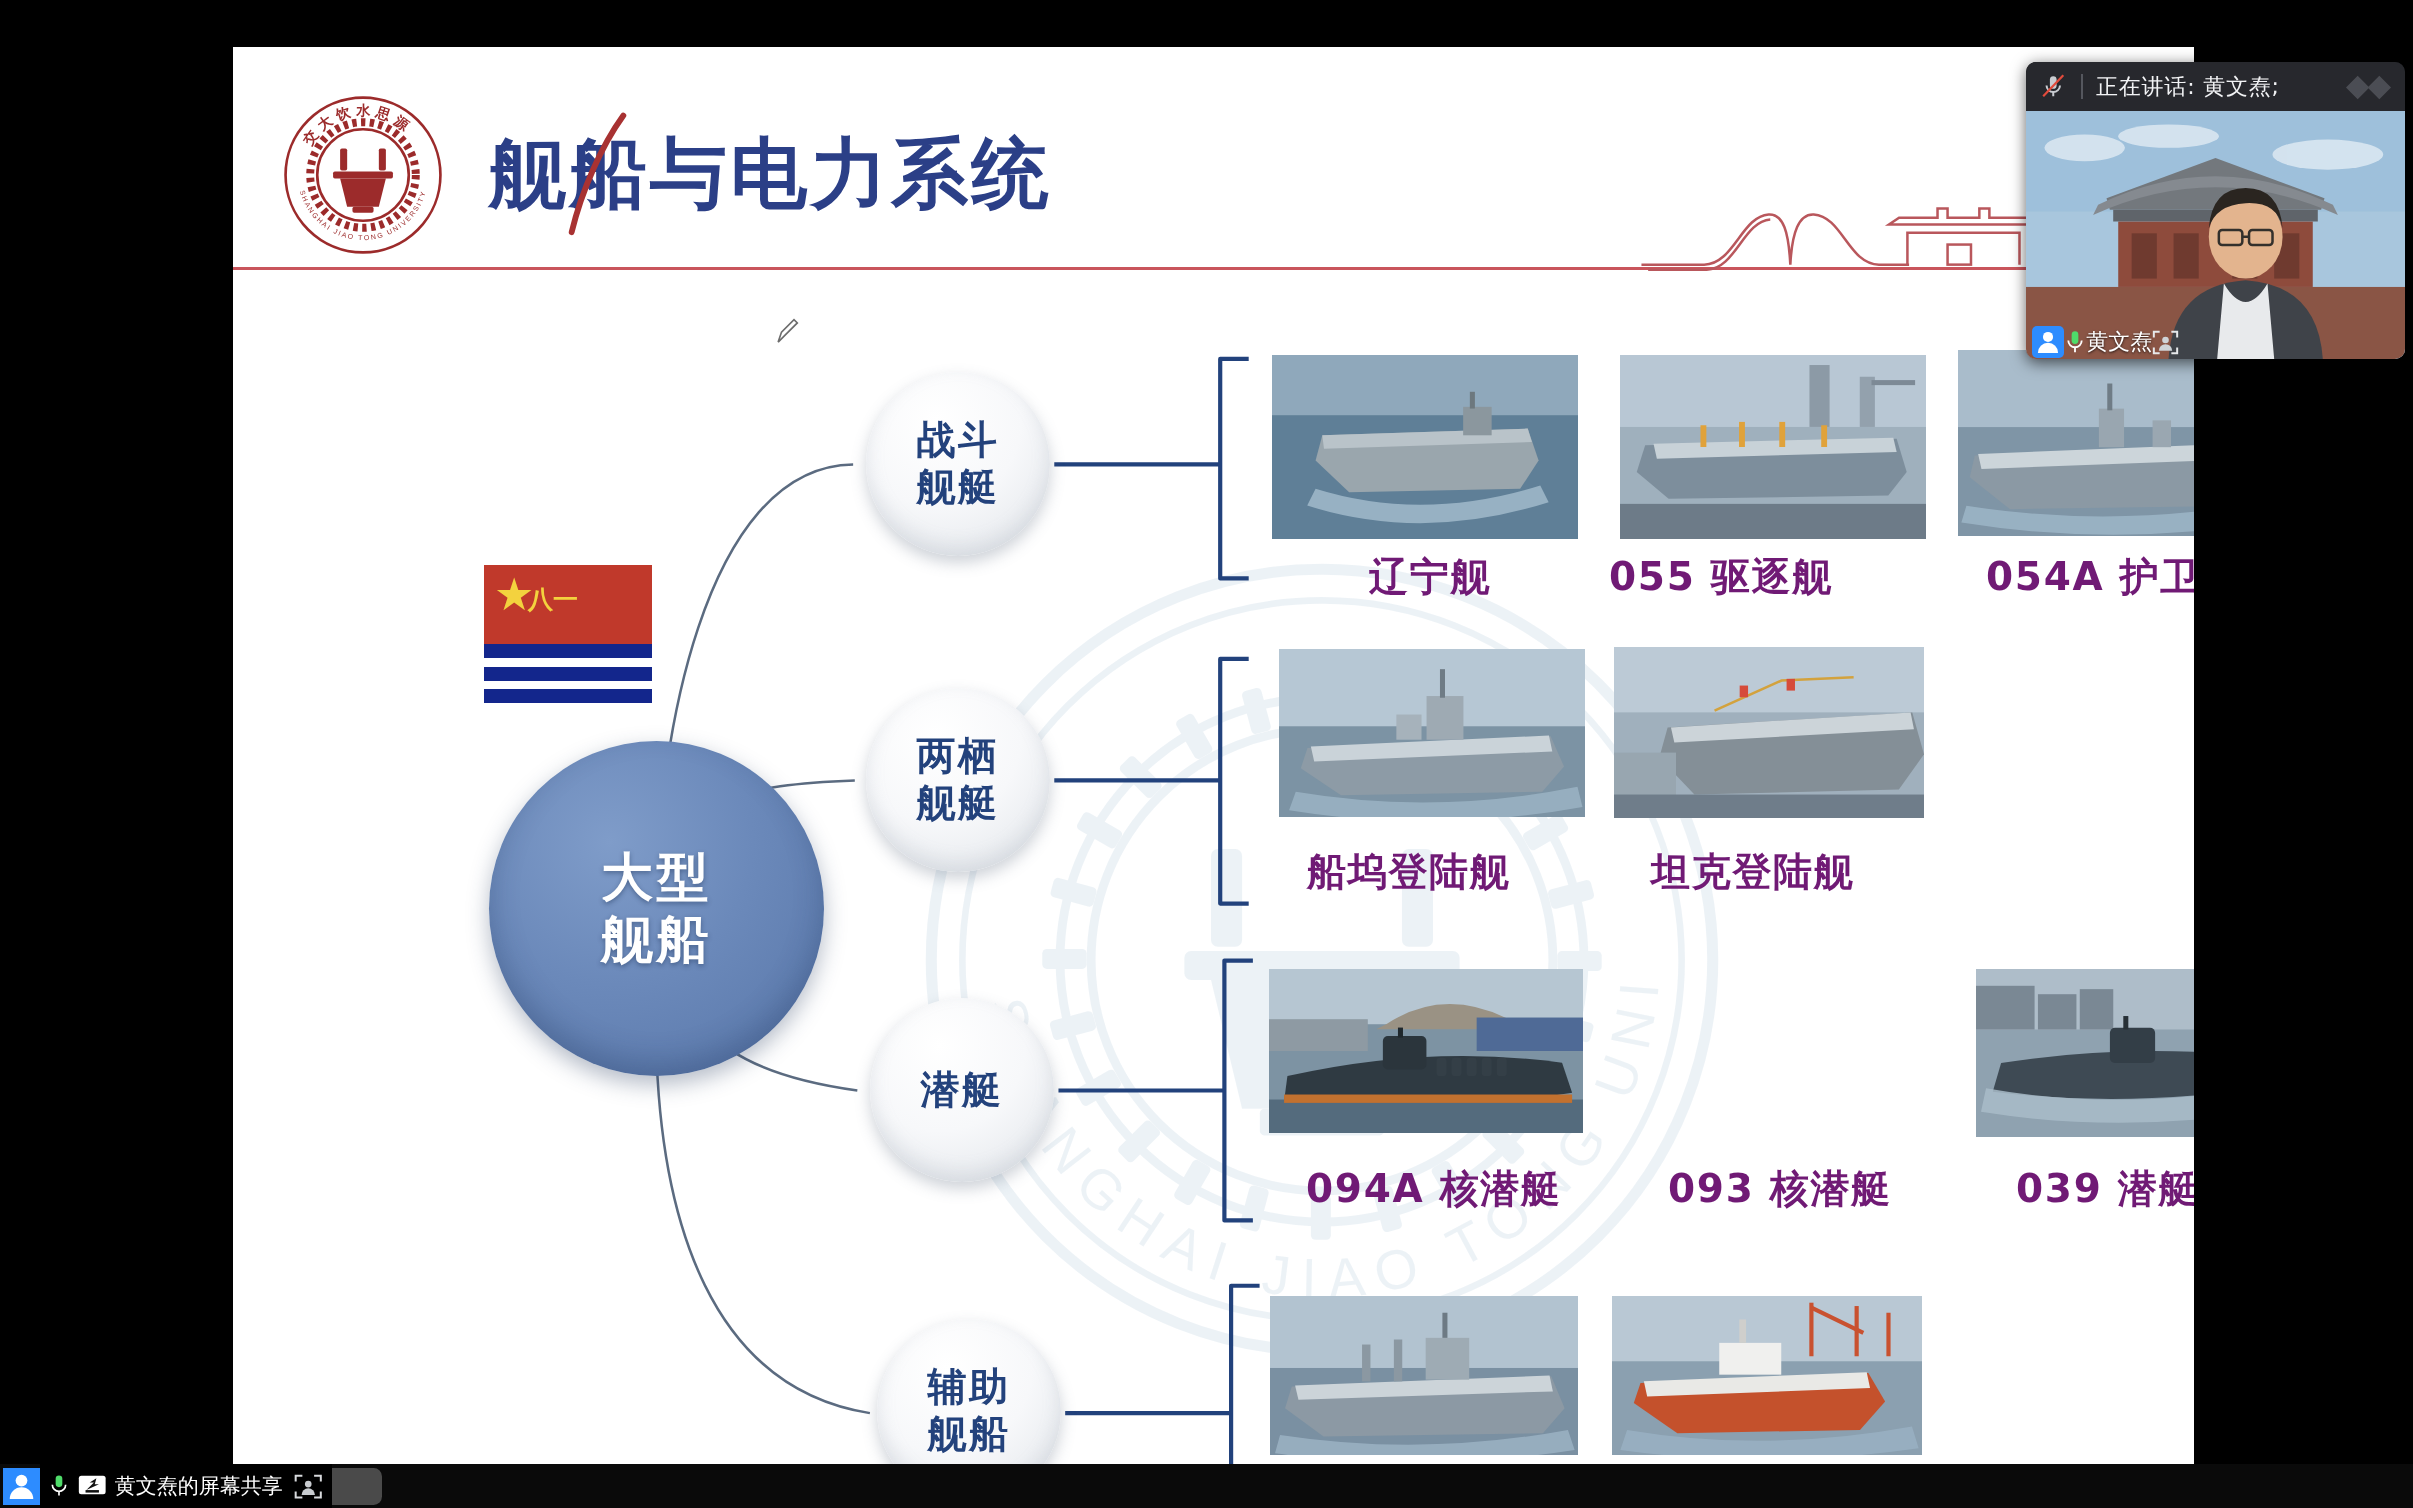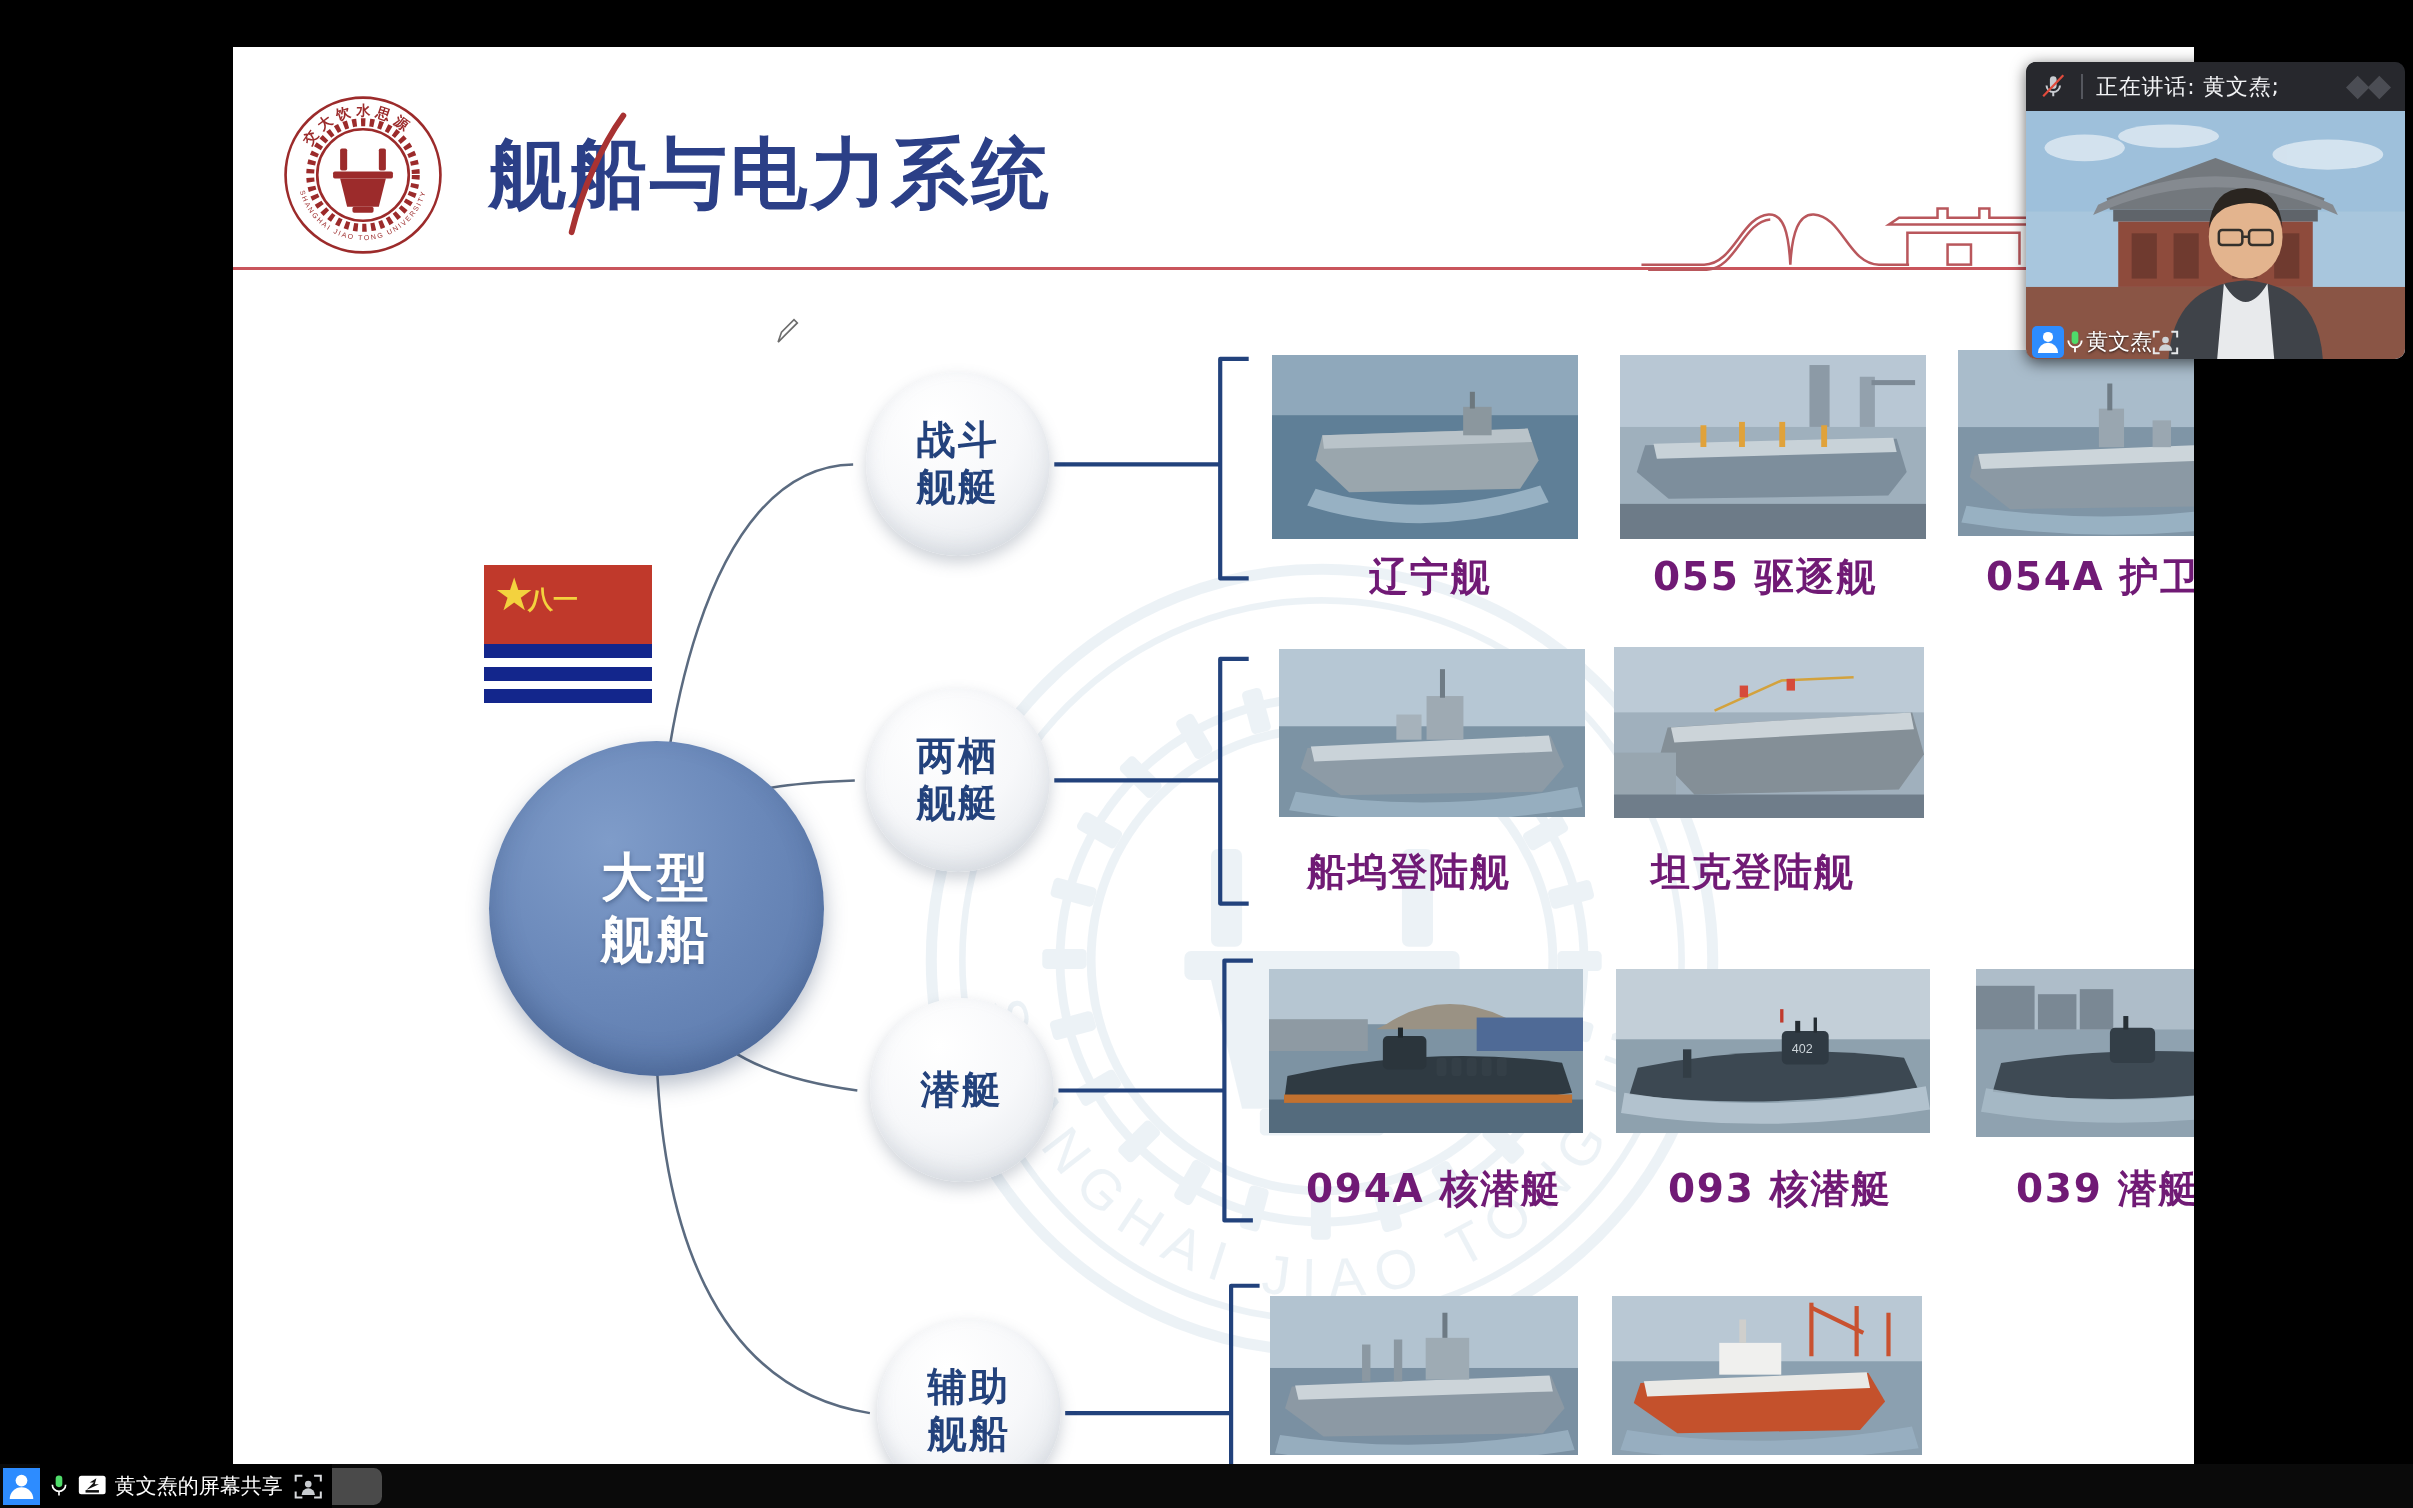--- a/index.html
+++ b/index.html
@@ -284,21 +284,21 @@
           <rect x="0" y="178" width="365" height="42" fill="#6d7b88"></rect>
           <g fill="#e0a23a">
             <rect x="96" y="84" width="7" height="26"></rect>
               <rect x="142" y="80" width="7" height="30"></rect>
             <rect x="190" y="80" width="7" height="30"></rect>
               <rect x="240" y="84" width="7" height="26"></rect>
           </g>
         </svg>
       </div>
     </div>
-    <div class="cap" style="left:1420px;top:503px">055 驱逐舰</div>
+    <div class="cap" style="left:1376px;top:503px">055 驱逐舰</div>
 
     <div class="tile" style="left:1725px;top:303px;width:317px;height:186px">
       <div class="ph">
         <svg viewBox="0 0 378 222" preserveAspectRatio="none">
           <rect width="378" height="222" fill="#7f95a6"></rect>
           <rect width="378" height="92" fill="#a9bccb"></rect>
           <path d="M20 126 L350 112 L366 152 L338 186 L62 190 L14 152 z" fill="#8b99a4"></path>
           <path d="M24 124 L348 111 L352 130 L28 142 z" fill="#ccd5da"></path>
           <rect x="168" y="70" width="30" height="46" fill="#99a6b0"></rect>
           <rect x="178" y="40" width="6" height="32" fill="#6f7c86"></rect>
@@ -364,36 +364,20 @@
               <rect x="254" y="106" width="12" height="22" rx="4"></rect>
             <rect x="272" y="106" width="12" height="22" rx="4"></rect>
           </g>
           <rect x="0" y="156" width="375" height="40" fill="#546b7d"></rect>
           <rect x="18" y="150" width="344" height="10" fill="#c2712f"></rect>
         </svg>
       </div>
     </div>
     <div class="cap" style="left:1073px;top:1115px">094A 核潜艇</div>
 
-    <div class="tile" style="left:1383px;top:922px;width:314px;height:164px">
-      <div class="ph">
-        <svg viewBox="0 0 375 196" preserveAspectRatio="none">
-          <rect width="375" height="196" fill="#8ea1ae"></rect>
-          <rect width="375" height="84" fill="#c3cfd8"></rect>
-          <path d="M26 118 Q180 86 344 106 L360 142 Q180 170 16 150 z" fill="#3c4852"></path>
-          <rect x="198" y="74" width="56" height="40" rx="6" fill="#2f3a43"></rect>
-          <rect x="214" y="62" width="6" height="14" fill="#242c32"></rect>
-          <rect x="236" y="58" width="4" height="18" fill="#242c32"></rect>
-          <text x="210" y="100" font-size="15" fill="#cdd5da" font-family="Liberation Sans, sans-serif">402</text>
-          <rect x="80" y="96" width="10" height="34" fill="#323d45"></rect>
-          <path d="M10 148 Q180 176 370 140 L375 168 Q180 200 6 172 z" fill="#b8c8d4" opacity=".85"></path>
-          <rect x="196" y="48" width="4" height="16" fill="#c13a2c"></rect>
-        </svg>
-      </div>
-    </div>
     <div class="cap" style="left:1435px;top:1115px">093 核潜艇</div>
 
     <div class="tile" style="left:1743px;top:922px;width:308px;height:168px">
       <div class="ph">
         <svg viewBox="0 0 368 200" preserveAspectRatio="none">
           <rect width="368" height="200" fill="#8fa2b0"></rect>
           <rect width="368" height="72" fill="#aebdc9"></rect>
           <g fill="#7a8894">
               <rect x="0" y="20" width="70" height="52"></rect>
               <rect x="74" y="30" width="46" height="42"></rect>

